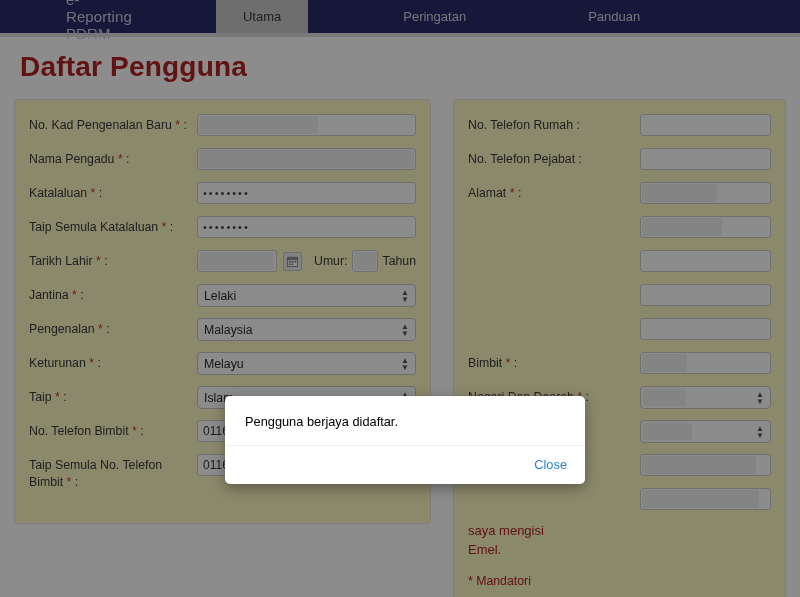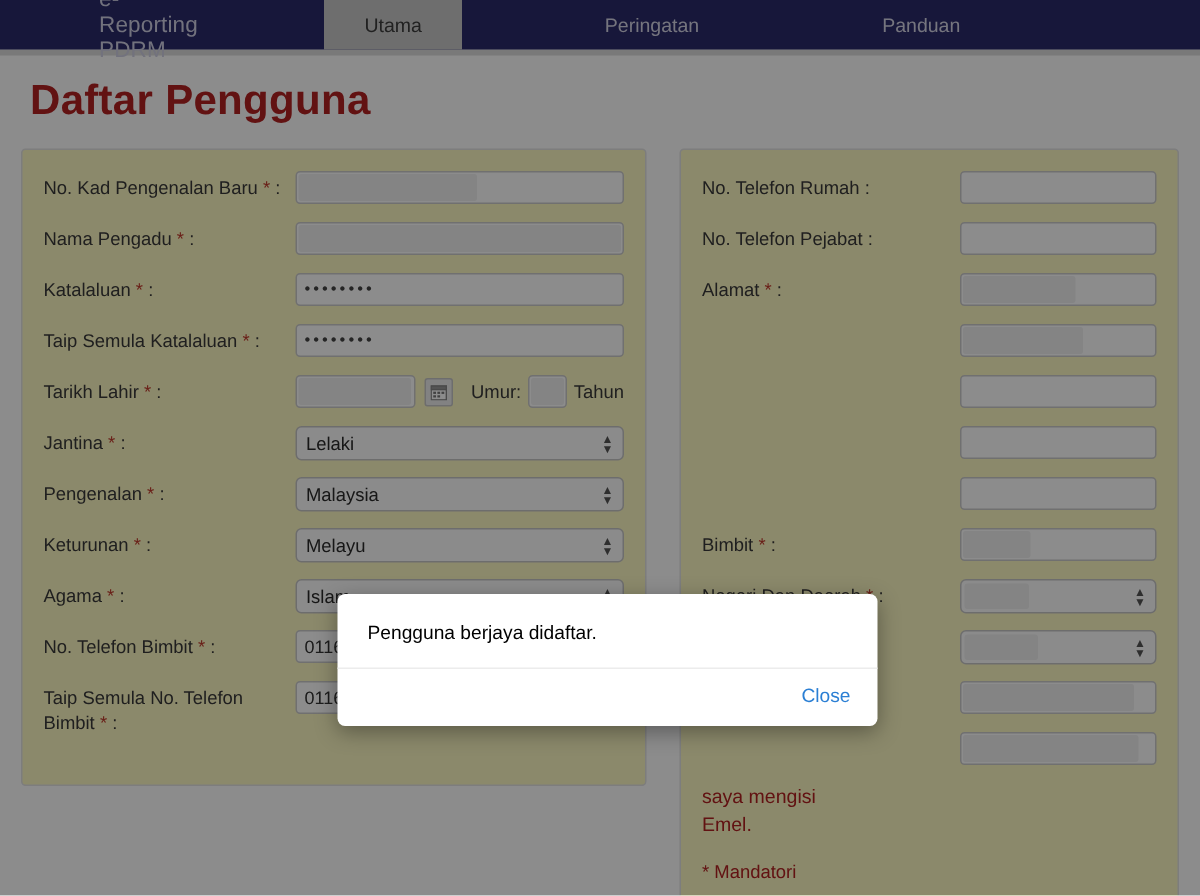--- a/index.html
+++ b/index.html
@@ -330,21 +330,21 @@
           <div class="flabel"><span>Keturunan </span><span class="req">*</span><span> :</span></div>
           <div class="fctl">
             <div class="sel">
               <span>Melayu</span>
               <span class="arrows">▲<br>▼</span>
             </div>
           </div>
         </div>
 
         <div class="frow">
-          <div class="flabel"><span>Agama </span><span class="req">*</span><span> :</span></div>
+          <div class="flabel"><span>Taip </span><span class="req">*</span><span> :</span></div>
           <div class="fctl">
             <div class="sel">
               <span>Islam</span>
               <span class="arrows">▲<br>▼</span>
             </div>
           </div>
         </div>
 
         <div class="frow">
           <div class="flabel"><span>No. Telefon Bimbit </span><span class="req">*</span><span> :</span></div>

